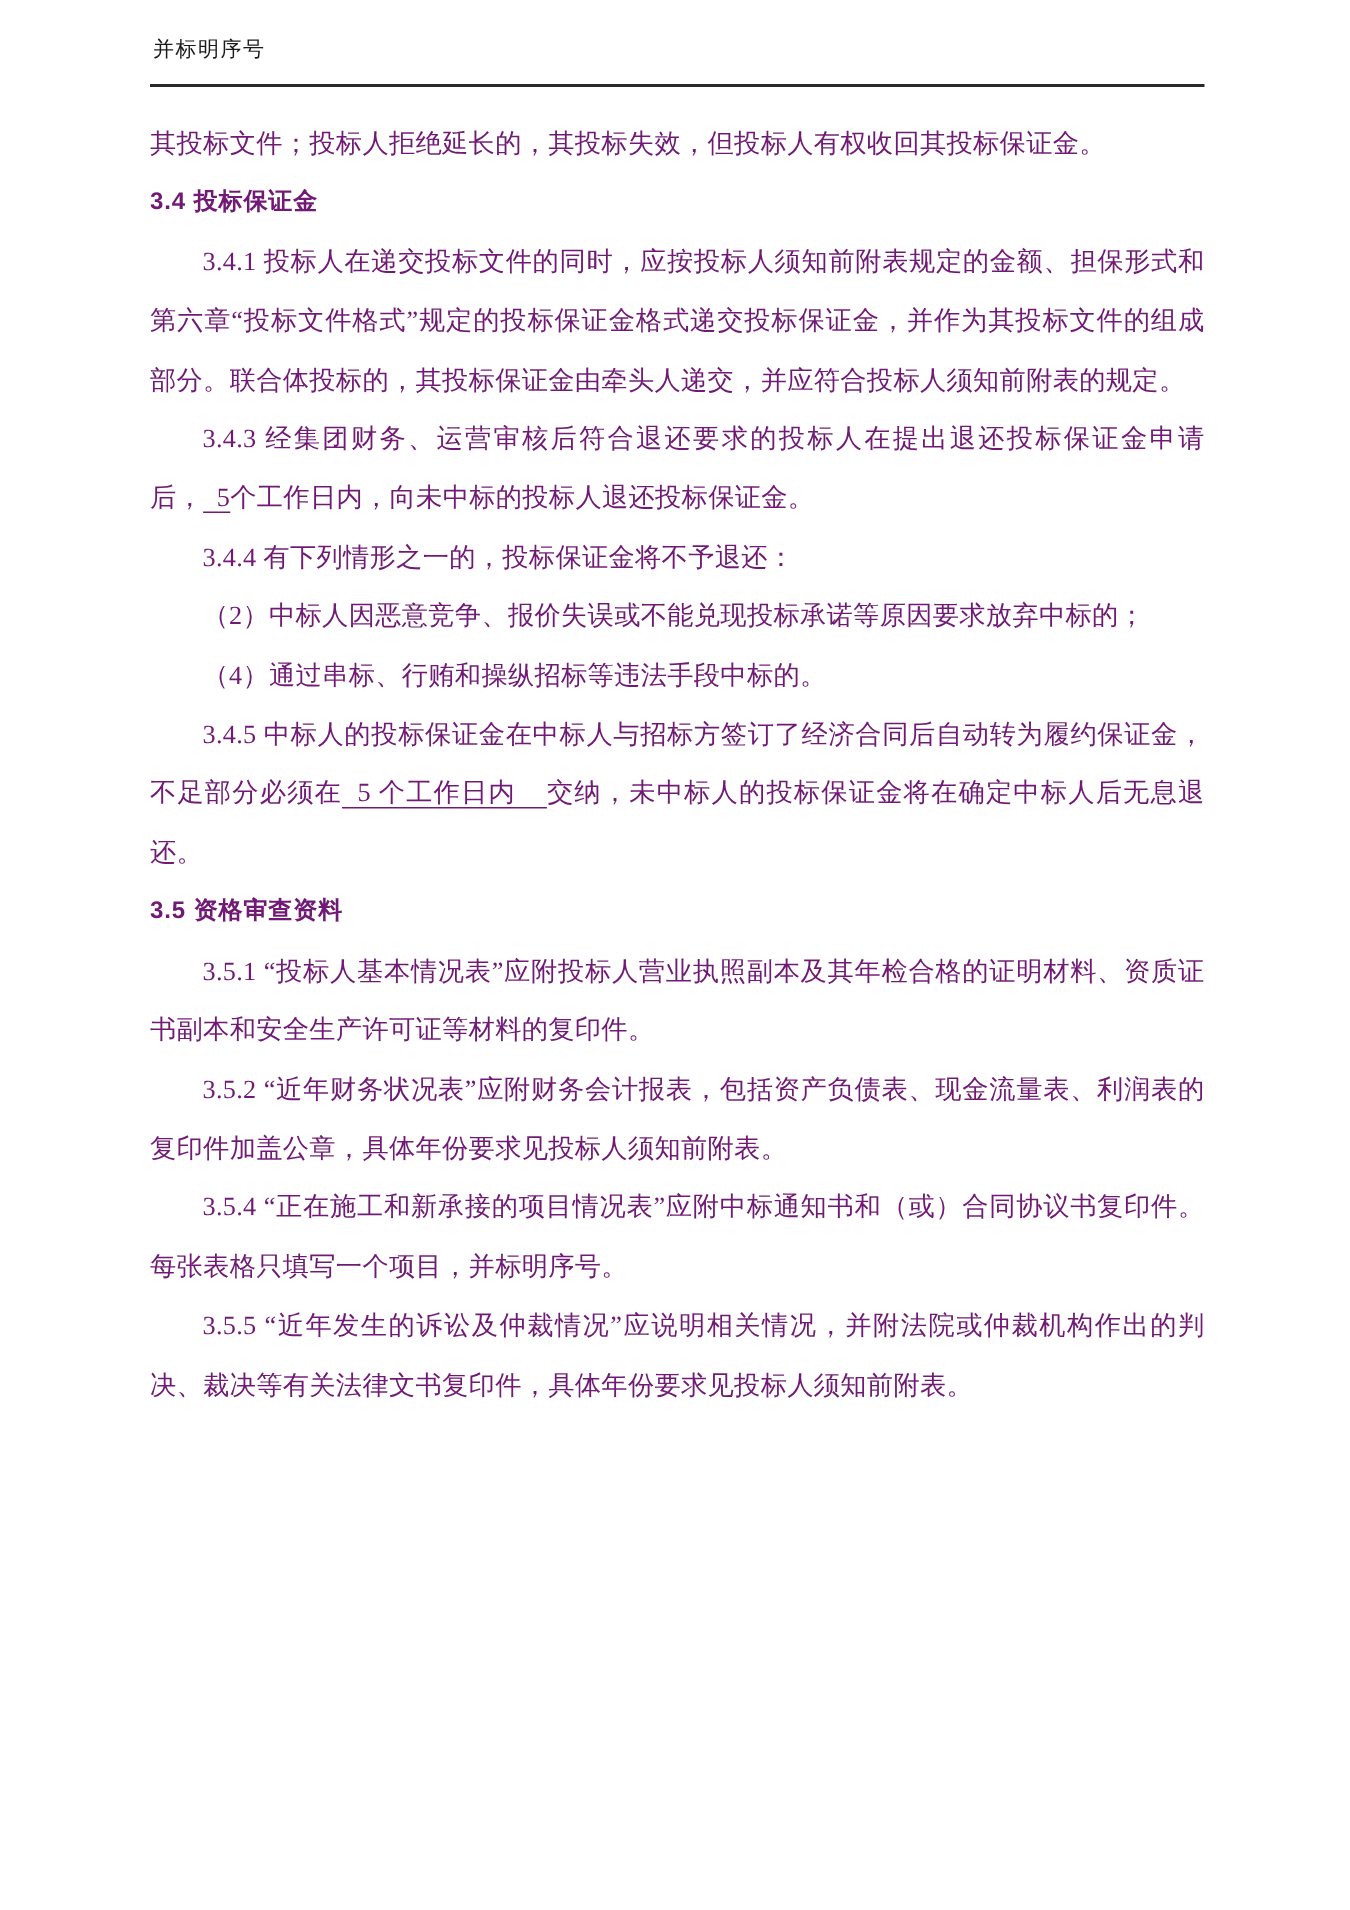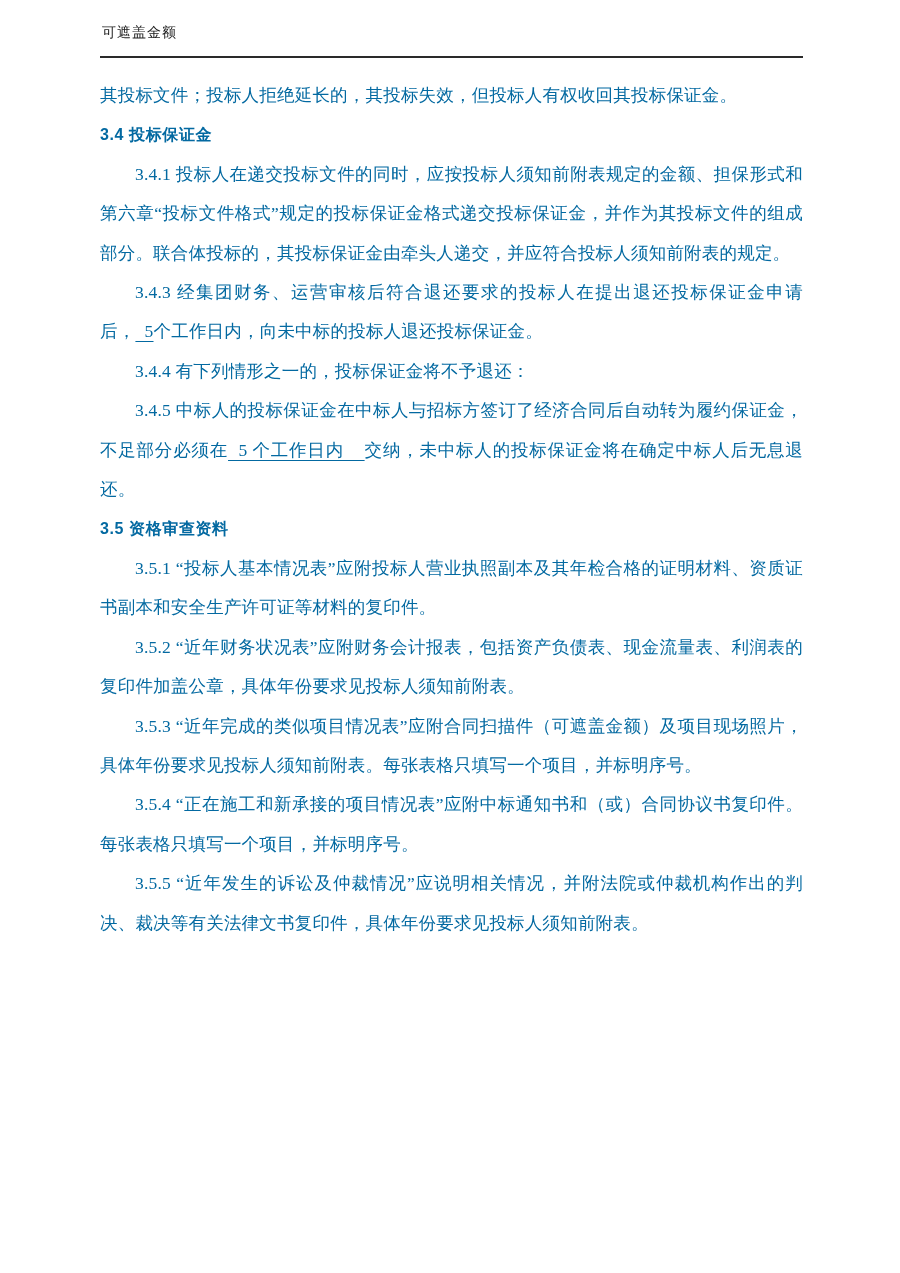--- a/index.html
+++ b/index.html
@@ -34,21 +34,21 @@
   .content {
     position: absolute;
     left: 100px;
     top: 76px;
     width: 703px;
   }
   .para {
     font-family: "Liberation Serif", "DejaVu Serif", serif;
     font-size: 17.5px;
     line-height: 39.4px;
-    color: #0369a1;
+    color: #701a75;
     text-align: justify;
     text-indent: 35px;
     letter-spacing: 0.2px;
   }
   .para.flush {
     text-indent: 0;
   }
   .para.heading {
     font-family: "Liberation Sans", "DejaVu Sans", sans-serif;
     font-weight: 700;
@@ -59,29 +59,30 @@
   .u {
     text-decoration: underline;
     text-underline-offset: 4px;
     text-decoration-thickness: 1.2px;
   }
 </style>
 </head>
 <body>
 
 <div class="page">
-  <div class="header-title">可遮盖金额</div>
+  <div class="header-title">并标明序号</div>
   <div class="header-rule"></div>
   <div class="content" id="content">
       <div class="para flush"><span>其投标文件；投标人拒绝延长的，其投标失效，但投标人有权收回其投标保证金。</span></div>
       <div class="para heading"><span>3.4 投标保证金</span></div>
       <div class="para indent"><span>3.4.1 投标人在递交投标文件的同时，应按投标人须知前附表规定的金额、担保形式和第六章“投标文件格式”规定的投标保证金格式递交投标保证金，并作为其投标文件的组成部分。联合体投标的，其投标保证金由牵头人递交，并应符合投标人须知前附表的规定。</span></div>
       <div class="para indent"><span>3.4.3 经集团财务、运营审核后符合退还要求的投标人在提出退还投标保证金申请后，</span><span class="u">&nbsp;&nbsp;5</span><span>个工作日内，向未中标的投标人退还投标保证金。</span></div>
       <div class="para indent"><span>3.4.4 有下列情形之一的，投标保证金将不予退还：</span></div>
+      <div class="para indent"><span>（2）中标人因恶意竞争、报价失误或不能兑现投标承诺等原因要求放弃中标的；</span></div>
+      <div class="para indent"><span>（4）通过串标、行贿和操纵招标等违法手段中标的。</span></div>
       <div class="para indent"><span>3.4.5 中标人的投标保证金在中标人与招标方签订了经济合同后自动转为履约保证金，不足部分必须在</span><span class="u">&nbsp;&nbsp;5 个工作日内&nbsp;&nbsp;&nbsp;&nbsp;</span><span>交纳，未中标人的投标保证金将在确定中标人后无息退还。</span></div>
       <div class="para heading"><span>3.5 资格审查资料</span></div>
       <div class="para indent"><span>3.5.1 “投标人基本情况表”应附投标人营业执照副本及其年检合格的证明材料、资质证书副本和安全生产许可证等材料的复印件。</span></div>
       <div class="para indent"><span>3.5.2 “近年财务状况表”应附财务会计报表，包括资产负债表、现金流量表、利润表的复印件加盖公章，具体年份要求见投标人须知前附表。</span></div>
-      <div class="para indent"><span>3.5.3 “近年完成的类似项目情况表”应附合同扫描件（可遮盖金额）及项目现场照片，具体年份要求见投标人须知前附表。每张表格只填写一个项目，并标明序号。</span></div>
       <div class="para indent"><span>3.5.4 “正在施工和新承接的项目情况表”应附中标通知书和（或）合同协议书复印件。每张表格只填写一个项目，并标明序号。</span></div>
       <div class="para indent"><span>3.5.5 “近年发生的诉讼及仲裁情况”应说明相关情况，并附法院或仲裁机构作出的判决、裁决等有关法律文书复印件，具体年份要求见投标人须知前附表。</span></div>
     </div>
 </div>
 
 </body></html>

